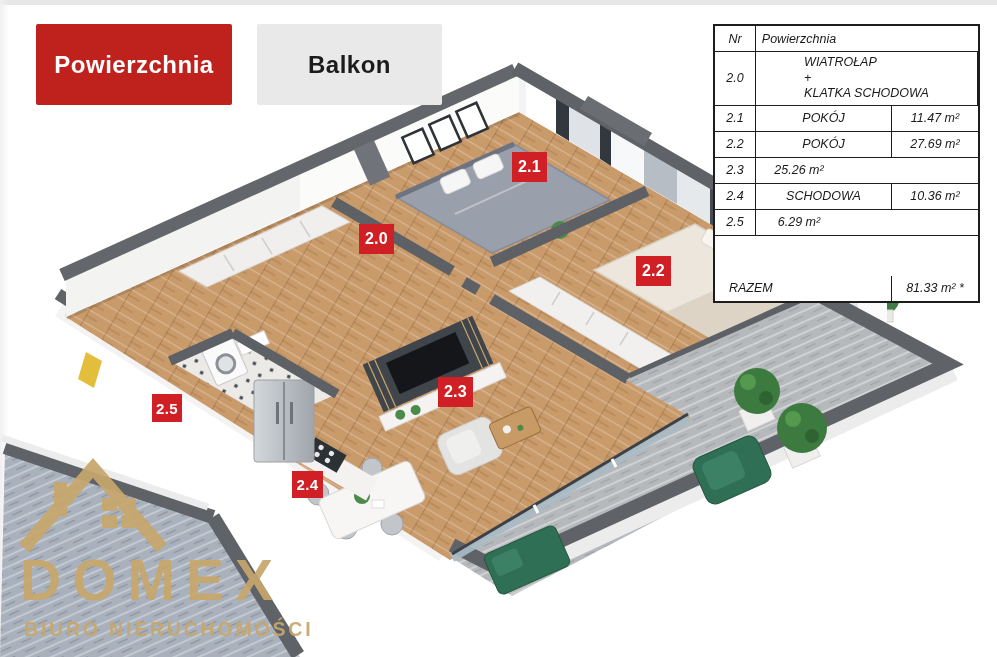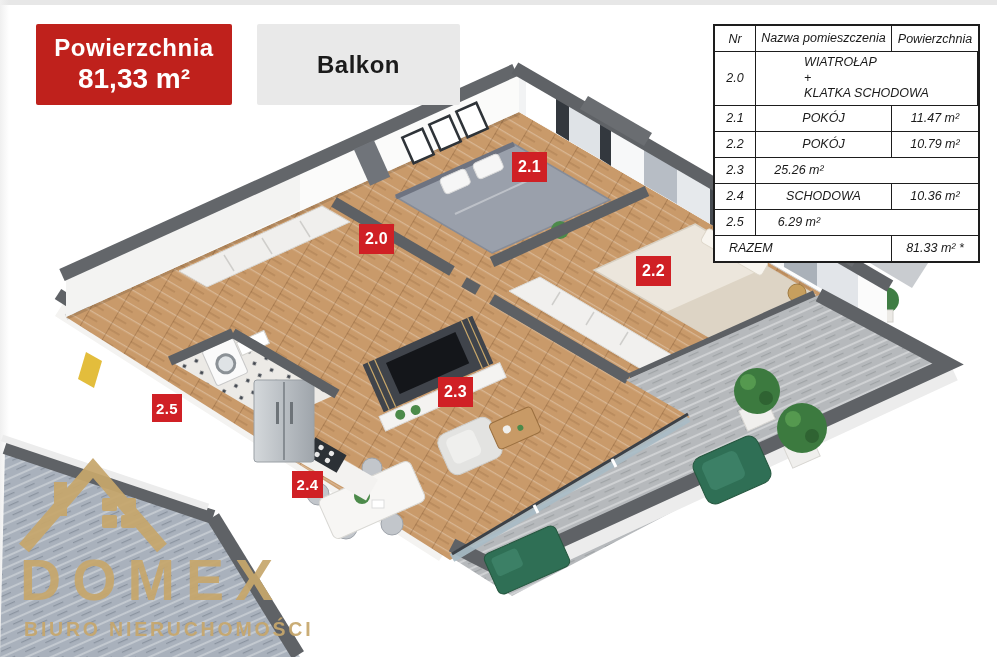--- a/index.html
+++ b/index.html
@@ -5,28 +5,28 @@
   html,body{margin:0;padding:0;background:#fff;}
   .canvas{position:relative;width:997px;height:657px;background:#ffffff;overflow:hidden;
           font-family:"Liberation Sans",sans-serif;}
   .edge-top{position:absolute;top:0;left:0;right:0;height:5px;background:#e7e7e7;}
   .edge-left{position:absolute;top:0;left:0;bottom:0;width:9px;
              background:linear-gradient(90deg,#f0f0f0,rgba(255,255,255,0));}
   
   .badge{position:absolute;top:24px;height:81px;display:flex;flex-direction:column;
          align-items:center;justify-content:center;border-radius:2px;line-height:1.15;}
   .badge-red{left:36px;width:196px;background:#bf211c;color:#fff;}
-  .badge-gray{left:257px;width:203px;background:#e9e9e9;color:#1b1b1b;}
+  .badge-gray{left:257px;width:185px;background:#e9e9e9;color:#1b1b1b;}
   .badge .b-label{font-size:24px;font-weight:600;letter-spacing:.5px;}
   .badge .b-value{font-size:28px;font-weight:700;margin-top:2px;}
   
   .rtable{position:absolute;left:713px;top:24px;width:263px;background:#fff;
           border:2px solid #1d1d1d;color:#1a1a1a;font-style:italic;font-size:12.5px;}
   .rrow{display:flex;border-bottom:1.5px solid #1d1d1d;align-items:stretch;}
-  .rrow:last-child{border-bottom:none;}
+  .rrow:last-child{border-bottom:none;margin-top:40px;}
   .cell{display:flex;align-items:center;justify-content:center;text-align:left;
         padding:3px 2px;min-height:19px;}
   .c-nr{width:36px;border-right:1.5px solid #1d1d1d;justify-content:center;}
   .c-name{flex:1;border-right:1.5px solid #1d1d1d;white-space:pre-line;line-height:1.25;}
   .c-area{width:82px;}
   .c-total{flex:1;border-right:1.5px solid #1d1d1d;justify-content:flex-start;padding-left:14px;}
   .rhead .cell{font-weight:400;}
   
   .plabel{position:absolute;width:35px;height:30px;background:#d02025;color:#fff;
           font-weight:700;font-size:16px;display:flex;align-items:center;justify-content:center;
@@ -267,47 +267,45 @@
 
   <div class="plabel pl-20">2.0</div>
   <div class="plabel pl-21">2.1</div>
   <div class="plabel pl-22">2.2</div>
   <div class="plabel pl-23">2.3</div>
   <div class="plabel pl-24">2.4</div>
   <div class="plabel pl-25">2.5</div>
 
   <div class="badge badge-red">
     <div class="b-label">Powierzchnia</div>
-    <div class="b-value">81,33 m²</div>
   </div>
   <div class="badge badge-gray">
     <div class="b-label">Balkon</div>
   </div>
 
   <div class="rtable">
     <div class="rrow rhead">
       <div class="cell c-nr">Nr</div>
-      <div class="cell c-name">Nazwa pomieszczenia</div>
       <div class="cell c-area">Powierzchnia</div>
     </div>
     <div class="rrow">
       <div class="cell c-nr">2.0</div>
       <div class="cell c-name">WIATROŁAP
 +
 KLATKA SCHODOWA</div>
     </div>
     <div class="rrow">
       <div class="cell c-nr">2.1</div>
       <div class="cell c-name">POKÓJ</div>
       <div class="cell c-area">11.47 m²</div>
     </div>
     <div class="rrow">
       <div class="cell c-nr">2.2</div>
       <div class="cell c-name">POKÓJ</div>
-      <div class="cell c-area">10.79 m²</div>
+      <div class="cell c-area">27.69 m²</div>
     </div>
     <div class="rrow">
       <div class="cell c-nr">2.3</div>
       <div class="cell c-area">25.26 m²</div>
     </div>
     <div class="rrow">
       <div class="cell c-nr">2.4</div>
       <div class="cell c-name">SCHODOWA</div>
       <div class="cell c-area">10.36 m²</div>
     </div>

